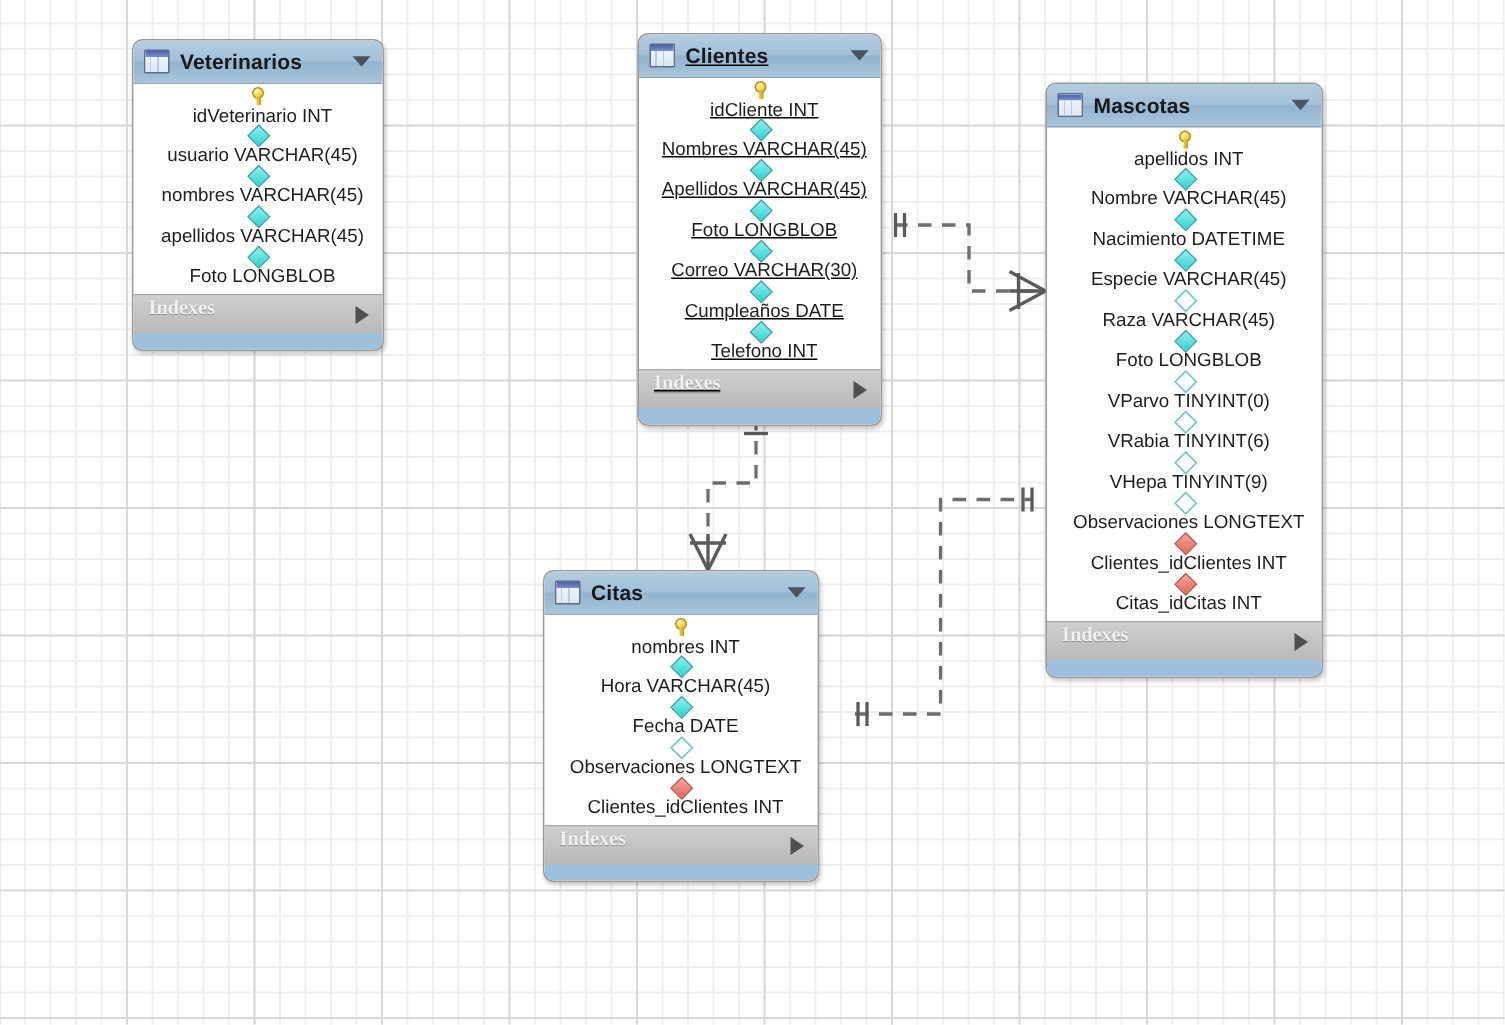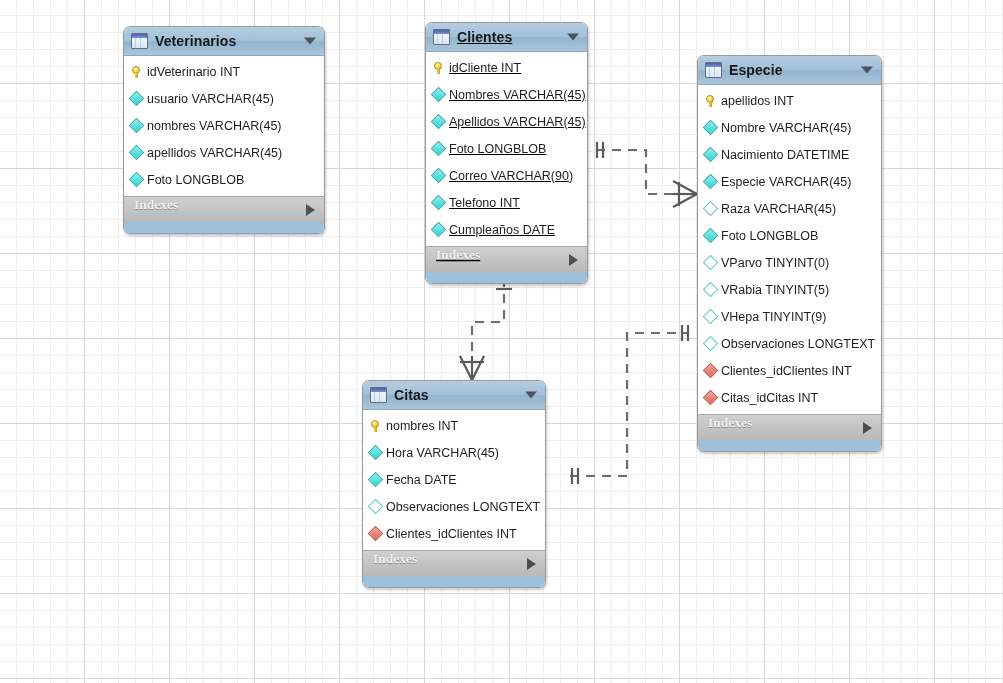--- a/index.html
+++ b/index.html
@@ -63,21 +63,21 @@
     background:
       linear-gradient(to right,transparent 3px,#b8cde0 3px,#b8cde0 4px,transparent 4px),
       linear-gradient(to right,transparent 8px,#b8cde0 8px,#b8cde0 9px,transparent 9px),
       linear-gradient(#eef4fa,#dbe7f2);
   }
 
   .cols{padding:2px 0 3px 0;background:#ffffff;}
   .col{
     display:flex;align-items:center;
     height:27px;padding:0 6px 0 7px;
-    font-size:12.5px;color:#1d1d1d;white-space:nowrap;
+    font-size:12.5px;color:#1d1d1d;white-space:nowrap;flex-direction:column;
   }
   .col .ctext{margin-left:5px;}
 
   
   .gkey{
     width:11px;height:12px;flex:0 0 auto;position:relative;
   }
   .gkey::before{
     content:"";position:absolute;left:1px;top:0;width:8px;height:8px;border-radius:50%;
     background:radial-gradient(circle at 35% 30%,#fff7bb,#f2cf3e 60%,#c8a113);
@@ -167,21 +167,21 @@
       </g>
 
       <g>
         <line x1="682" y1="325" x2="682" y2="341"></line>
         <line x1="688" y1="325" x2="688" y2="341"></line>
       </g>
     </g>
   </svg>
 
   <div id="tables-layer">
-      <div class="tbl" style="left: 123px; top: 26px; width: 202px;">
+      <div class="tbl" style="left: 88px; top: 26px; width: 168px;">
         <div class="tbl-title">
           <span class="ticon"></span>
           <span class="tname">Veterinarios</span>
           <span class="caret"></span>
         </div>
         <div class="cols">
           <div class="col">
             <span class="gkey"></span>
             <span class="ctext">idVeterinario INT</span>
           </div>
@@ -226,41 +226,41 @@
           <div class="col">
             <span class="gdia fill"></span>
             <span class="ctext">Apellidos VARCHAR(45)</span>
           </div>
           <div class="col">
             <span class="gdia fill"></span>
             <span class="ctext">Foto LONGBLOB</span>
           </div>
           <div class="col">
             <span class="gdia fill"></span>
-            <span class="ctext">Correo VARCHAR(90)</span>
+            <span class="ctext">Correo VARCHAR(30)</span>
+          </div>
+          <div class="col">
+            <span class="gdia fill"></span>
+            <span class="ctext">Cumpleaños DATE</span>
           </div>
           <div class="col">
             <span class="gdia fill"></span>
             <span class="ctext">Telefono INT</span>
-          </div>
-          <div class="col">
-            <span class="gdia fill"></span>
-            <span class="ctext">Cumpleaños DATE</span>
           </div>
         </div>
         <div class="idx">
           <span class="itext">Indexes</span>
           <span class="iarrow"></span>
         </div>
         <div class="foot"></div>
       </div>
       <div class="tbl" style="left: 697px; top: 55px; width: 185px;">
         <div class="tbl-title">
           <span class="ticon"></span>
-          <span class="tname">Especie</span>
+          <span class="tname">Mascotas</span>
           <span class="caret"></span>
         </div>
         <div class="cols">
           <div class="col">
             <span class="gkey"></span>
             <span class="ctext">apellidos INT</span>
           </div>
           <div class="col">
             <span class="gdia fill"></span>
             <span class="ctext">Nombre VARCHAR(45)</span>
@@ -280,21 +280,21 @@
           <div class="col">
             <span class="gdia fill"></span>
             <span class="ctext">Foto LONGBLOB</span>
           </div>
           <div class="col">
             <span class="gdia hollow"></span>
             <span class="ctext">VParvo TINYINT(0)</span>
           </div>
           <div class="col">
             <span class="gdia hollow"></span>
-            <span class="ctext">VRabia TINYINT(5)</span>
+            <span class="ctext">VRabia TINYINT(6)</span>
           </div>
           <div class="col">
             <span class="gdia hollow"></span>
             <span class="ctext">VHepa TINYINT(9)</span>
           </div>
           <div class="col">
             <span class="gdia hollow"></span>
             <span class="ctext">Observaciones LONGTEXT</span>
           </div>
           <div class="col">

